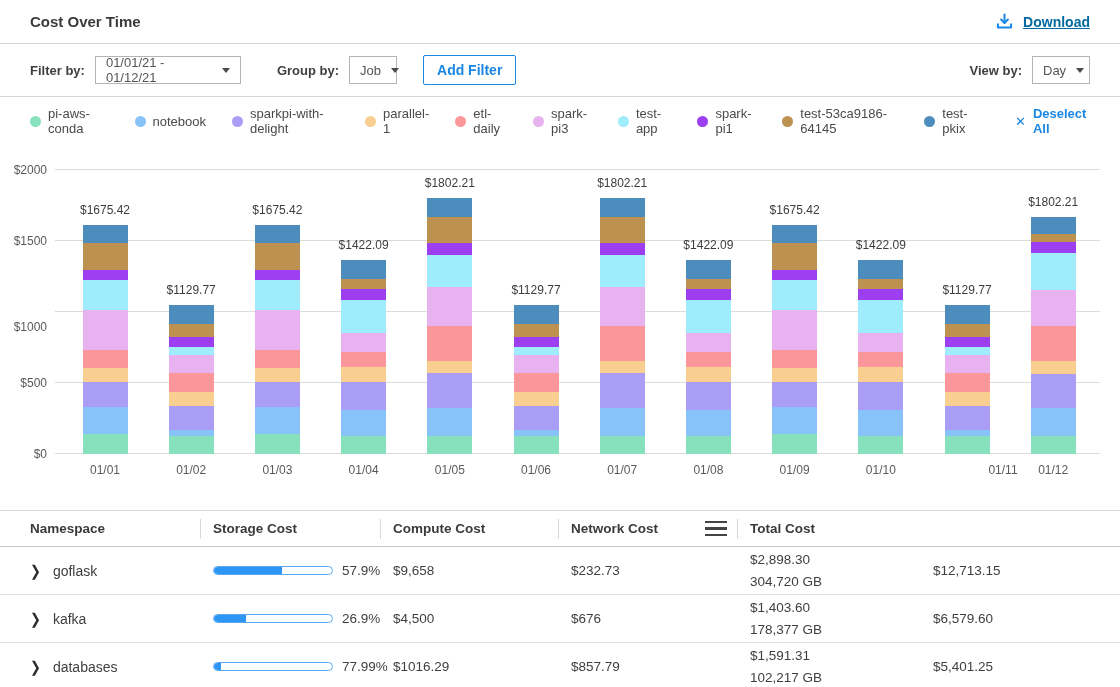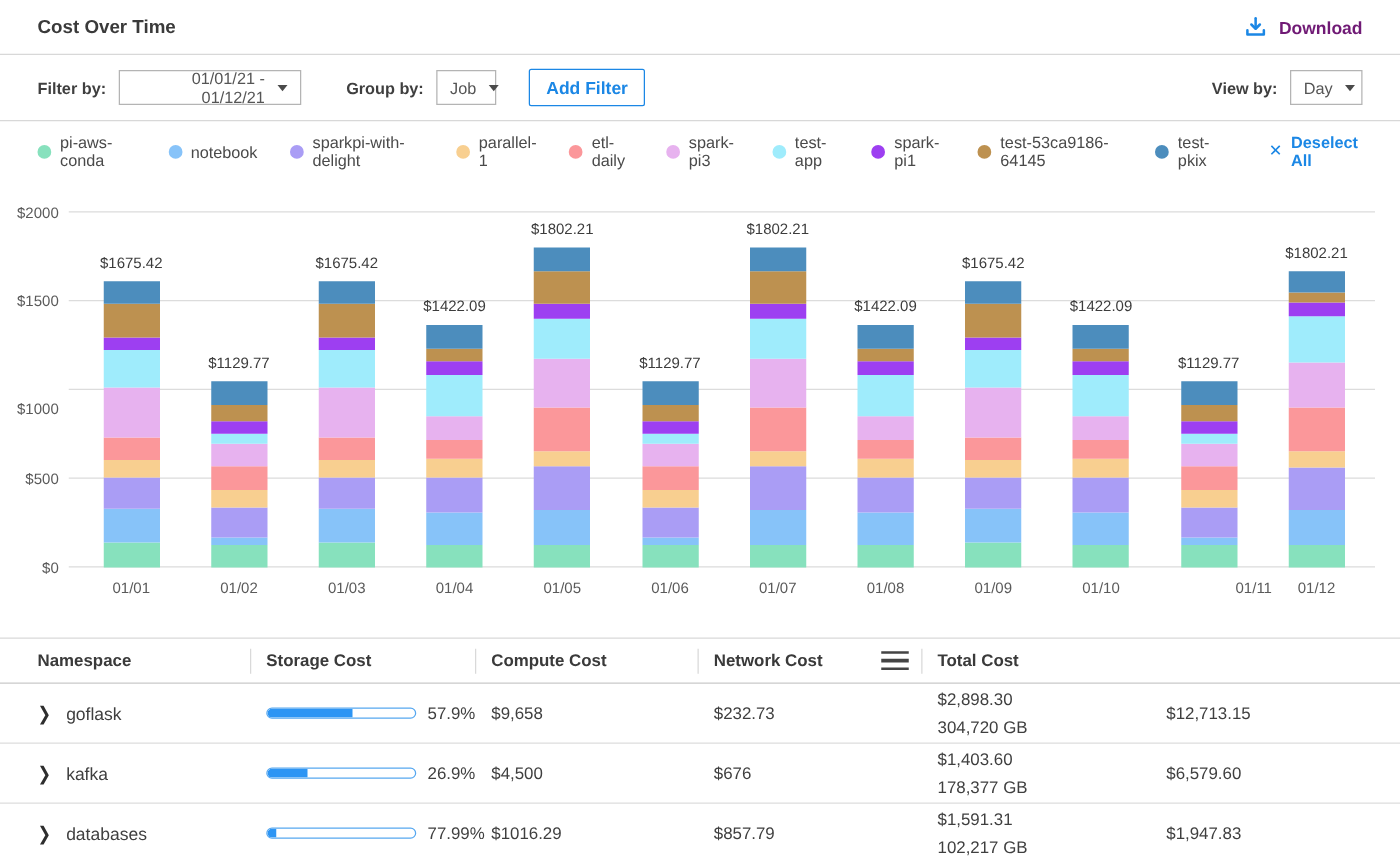--- a/index.html
+++ b/index.html
@@ -3,29 +3,29 @@
 <meta charset="utf-8">
 <style>
   * { margin:0; padding:0; box-sizing:border-box; }
   html,body { background:#fff; }
   body { font-family:"Liberation Sans","DejaVu Sans",sans-serif; color:#3f3f3f; }
   .app { width:1120px; height:687px; overflow:hidden; background:#fff; position:relative; }
 
   
   .hdr { height:44px; padding:0 30px 0 30px; display:flex; align-items:center; justify-content:space-between; border-bottom:1px solid #d8d8d8; }
   .hdr-title { font-size:15px; font-weight:700; color:#3a3a3a; }
-  .download { display:flex; align-items:center; gap:10px; color:#701a75; font-size:14px; font-weight:700; cursor:pointer; background:none; border:none; font-family:inherit; }
+  .download { display:flex; align-items:center; gap:10px; color:#0369a1; font-size:14px; font-weight:700; cursor:pointer; background:none; border:none; font-family:inherit;text-decoration:underline; }
 
   
   .fbar { height:53px; padding:0 30px; display:flex; align-items:center; border-bottom:1px solid #d8d8d8; }
   .flabel { font-size:13px; font-weight:700; color:#3f3f3f; margin-right:10px; white-space:nowrap; }
   .select { height:28px; border:1px solid #b4b4b4; background:#fff; display:flex; align-items:center; justify-content:space-between; padding:0 10px; font-size:13px; color:#555; cursor:pointer; }
   .select .caret { margin-left:10px; }
   .caret { width:0; height:0; border-left:4.5px solid transparent; border-right:4.5px solid transparent; border-top:5.5px solid #4a4a4a; display:inline-block; }
-  .date-select { width:146px; margin-right:36px;text-align:right; }
+  .date-select { width:146px; margin-right:36px; }
   .job-select { width:48px; margin-right:26px; }
   .day-select { width:58px; }
   .add-filter { height:30px; padding:0 13px; border:1px solid #1b87e5; border-radius:2px; background:#fff; color:#1b87e5; font-size:14px; font-weight:700; font-family:inherit; cursor:pointer; }
   .fbar-right { margin-left:auto; display:flex; align-items:center; }
 
   
   .legend { height:48px; padding:0 30px; display:flex; align-items:center; gap:26px; }
   .legend-item { display:flex; align-items:center; gap:7px; font-size:13px; color:#4a4a4a; cursor:pointer; }
   .dot { width:11px; height:11px; border-radius:50%; flex:0 0 auto; }
   .deselect { display:flex; align-items:center; gap:7px; color:#1b87e5; font-size:13px; font-weight:700; cursor:pointer; margin-left:10px; }
@@ -395,18 +395,18 @@
               <div class="pill-fill" style="width: 6.09%;"></div>
             </div>
             <div>77.99%</div>
           </div>
           <div class="td">$1016.29</div>
           <div class="td">$857.79</div>
           <div class="td net-cell">
             <div>$1,591.31</div>
             <div>102,217 GB</div>
           </div>
-          <div class="td">$1,947.83</div>
+          <div class="td">$5,401.25</div>
         </div>
       </div>
   </div>
 
 </div>
 
 </body></html>

